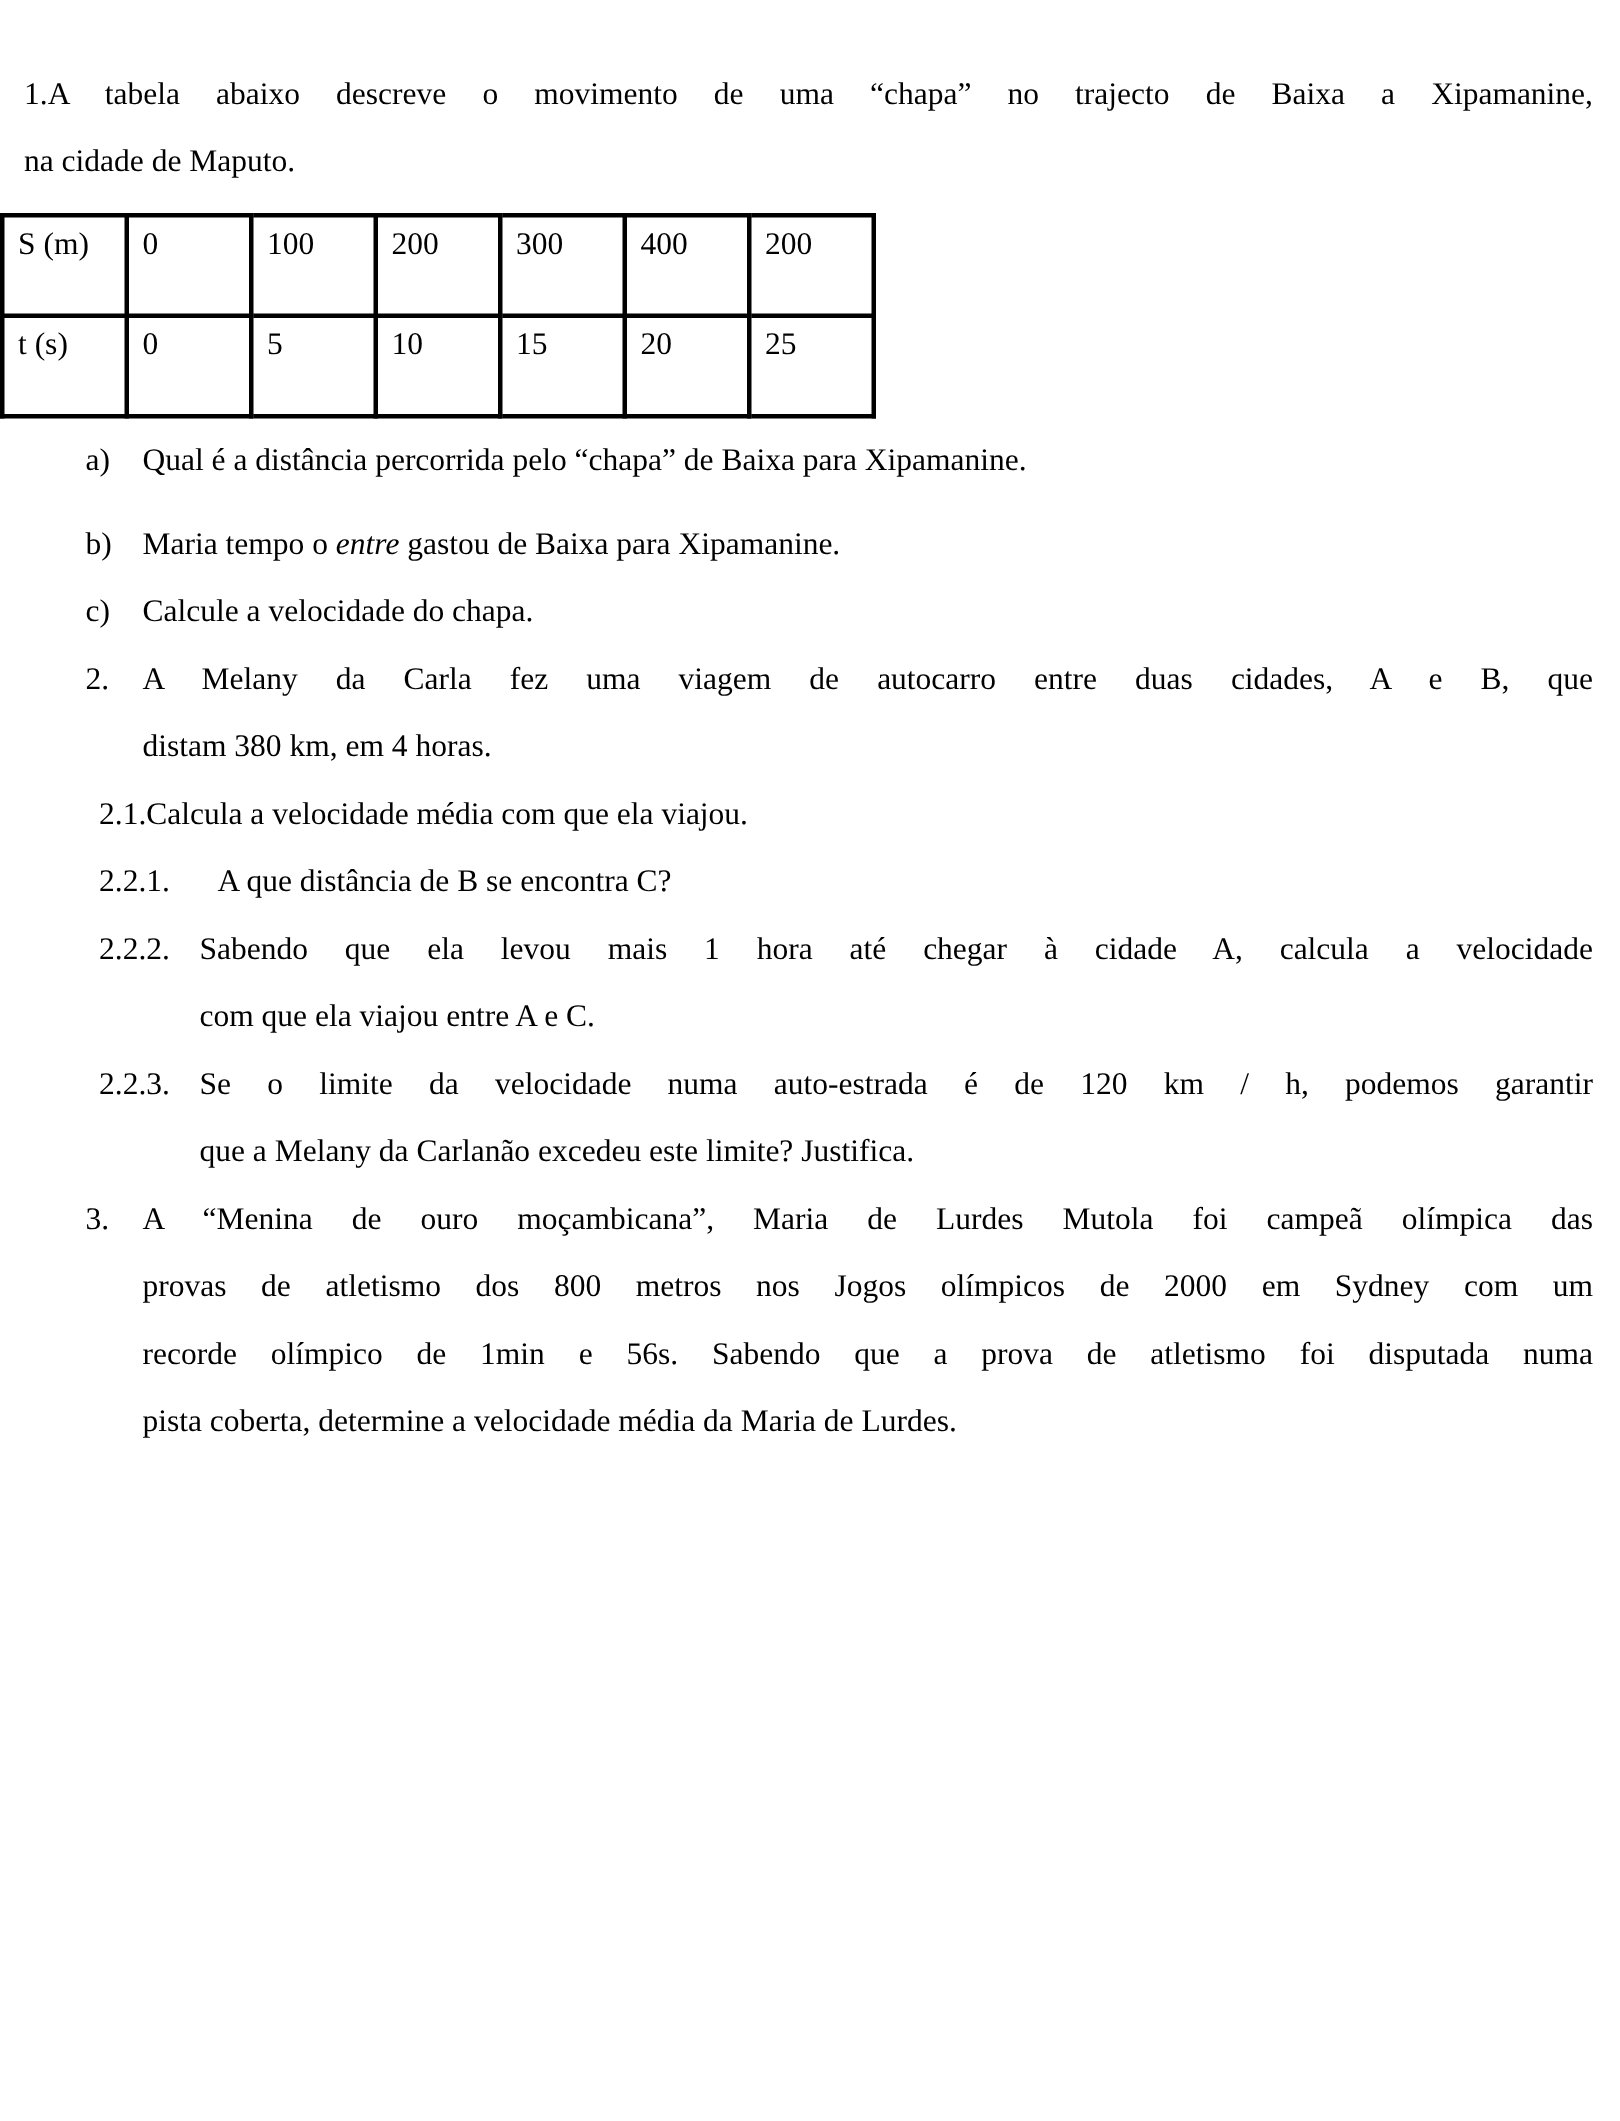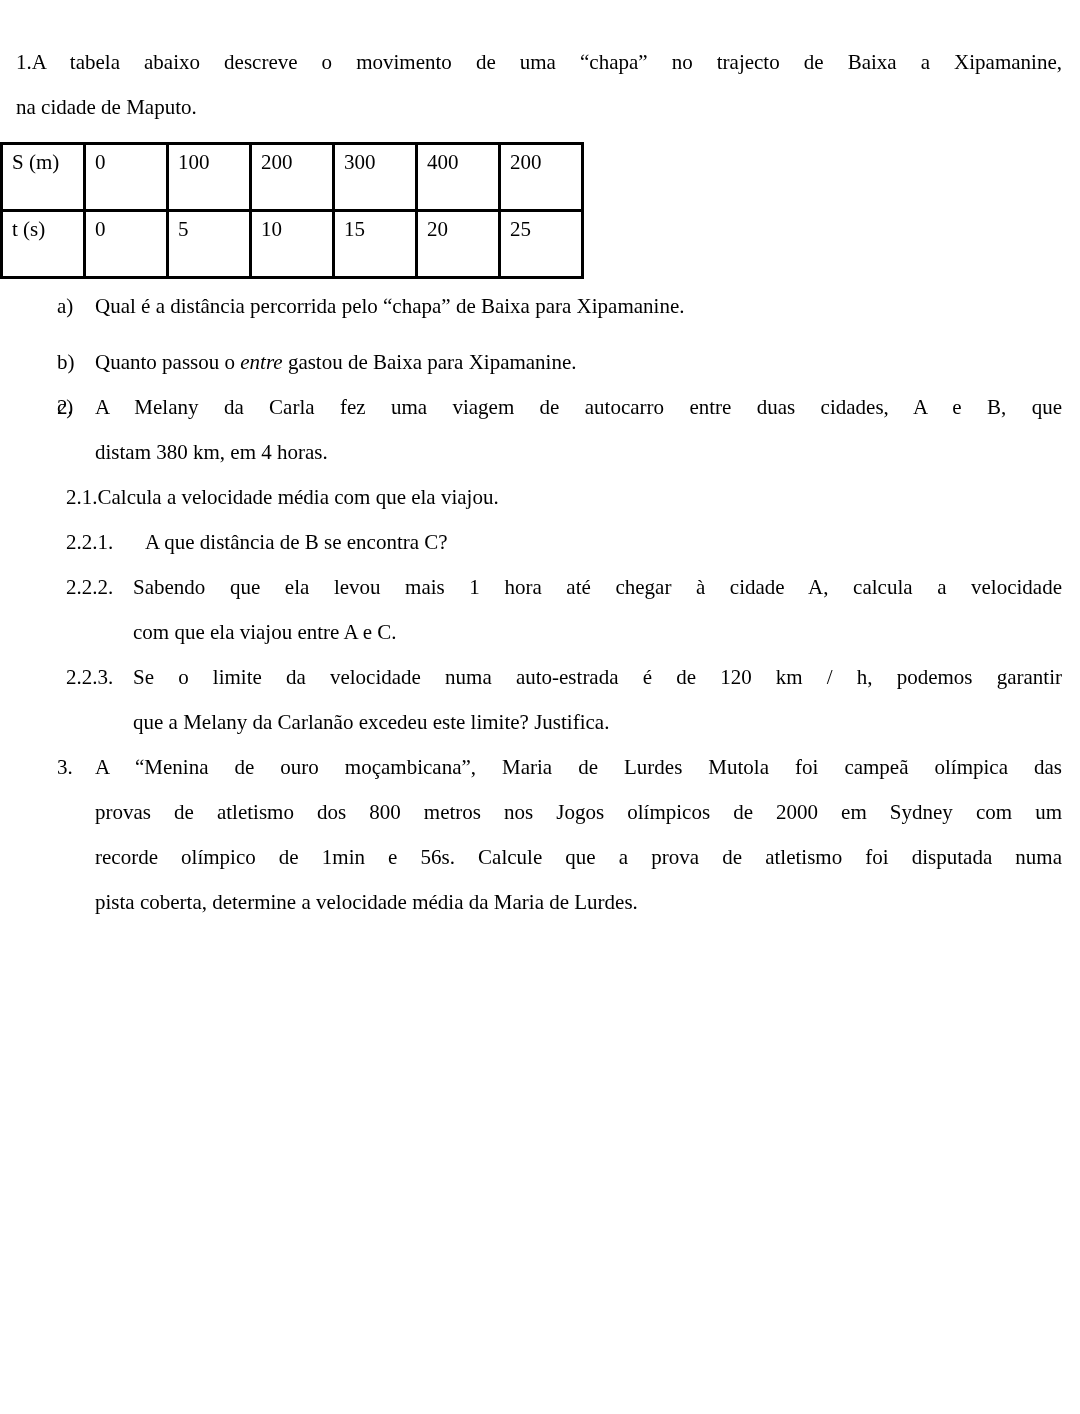--- a/index.html
+++ b/index.html
@@ -86,24 +86,25 @@
       </tr>
     </tbody>
   </table>
 
   <div class="row ind95 gap-a">
     <span class="marker mk57">a)</span>
     <span>Qual é a distância percorrida pelo “chapa” de Baixa para Xipamanine.</span>
   </div>
   <div class="row ind95 gap-b">
     <span class="marker mk57">b)</span>
-    <span>Quanto passou o </span><em class="chapa">entre</em><span> gastou de Baixa para Xipamanine.</span>
+    <span>Maria tempo o </span><em class="chapa">entre</em><span> gastou de Baixa para Xipamanine.</span>
   </div>
   <div class="row ind95">
     <span class="marker mk57">c)</span>
+    <span>Calcule a velocidade do chapa.</span>
   </div>
 
   <div class="row ind95">
     <span class="marker mk57">2.</span>
     <div class="jst">A Melany da Carla fez uma viagem de autocarro entre duas cidades, A e B, que</div>
   </div>
   <div class="row ind95">distam 380 km, em 4 horas.</div>
 
   <div class="row ind66">2.1.Calcula a velocidade média com que ela viajou.</div>
 
@@ -123,16 +124,16 @@
     <span class="marker mk66">2.2.3.</span>
     <div class="jst">Se o limite da velocidade numa auto-estrada é de 120 km / h, podemos garantir</div>
   </div>
   <div class="row ind133">que a Melany da Carlanão excedeu este limite? Justifica.</div>
 
   <div class="row ind95">
     <span class="marker mk57">3.</span>
     <div class="jst">A “Menina de ouro moçambicana”, Maria de Lurdes Mutola foi campeã olímpica das</div>
   </div>
   <div class="row ind95 jst">provas de atletismo dos 800 metros nos Jogos olímpicos de 2000 em Sydney com um</div>
-  <div class="row ind95 jst">recorde olímpico de 1min e 56s. Calcule que a prova de atletismo foi disputada numa</div>
+  <div class="row ind95 jst">recorde olímpico de 1min e 56s. Sabendo que a prova de atletismo foi disputada numa</div>
   <div class="row ind95">pista coberta, determine a velocidade média da Maria de Lurdes.</div>
 
 </div>
 
 </body></html>

